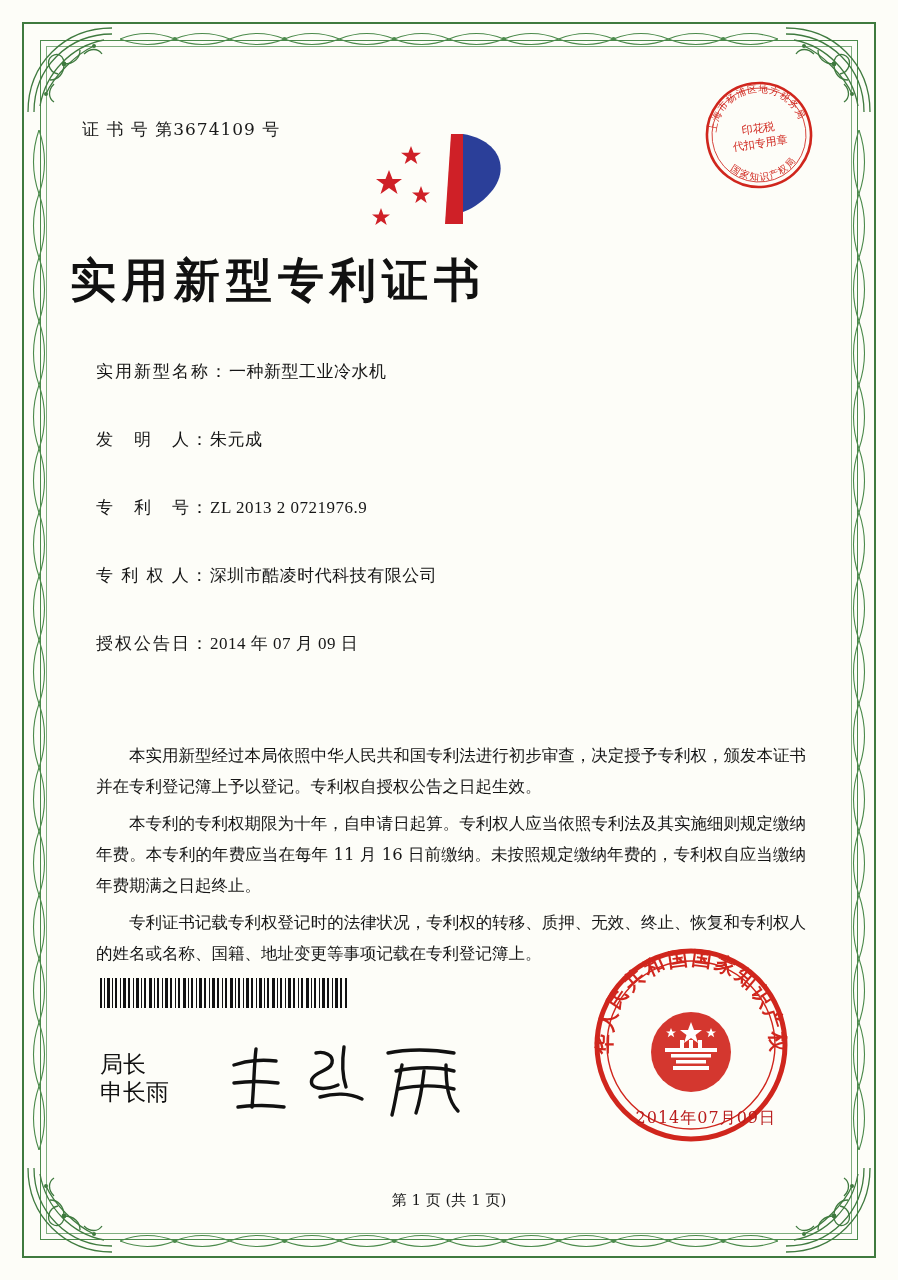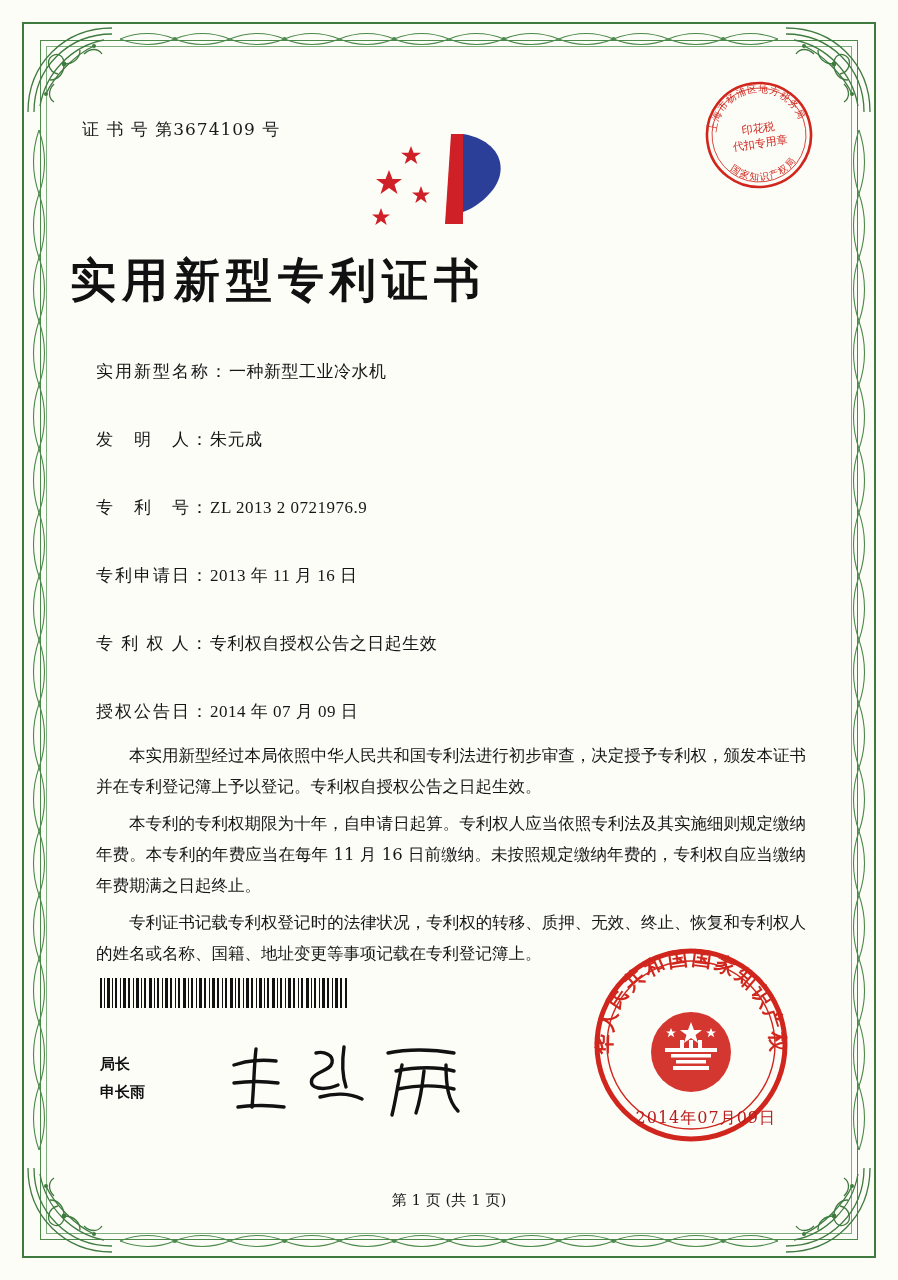--- a/index.html
+++ b/index.html
@@ -152,23 +152,23 @@
     left: 30px;
     top: 918px;
     width: 250px;
     height: 30px;
   }
 
   .sign-block {
     position: absolute;
     left: 30px;
     top: 990px;
-    font-size: 15px;
+    font-size: 23px;
     line-height: 28px;
-    font-weight: bold;
+    font-weight: normal;
     color: #111;
     font-family: "DejaVu Serif", "Liberation Serif", serif;
   }
 
   .signature {
     position: absolute;
     left: 150px;
     top: 975px;
     width: 260px;
     height: 90px;
@@ -379,24 +379,21 @@
       <div class="field">
         <span class="lbl">实用新型名称：</span><span class="val">一种新型工业冷水机</span>
       </div>
       <div class="field">
         <span class="lbl">发　明　人：</span><span class="val">朱元成</span>
       </div>
       <div class="field">
         <span class="lbl">专　利　号：</span><span class="val">ZL 2013 2 0721976.9</span>
       </div>
       <div class="field">
-        <span class="lbl">专利申请日：</span><span class="val">2013 年 11 月 16 日</span>
-      </div>
-      <div class="field">
-        <span class="lbl">专 利 权 人：</span><span class="val">专利权自授权公告之日起生效</span>
+        <span class="lbl">专 利 权 人：</span><span class="val">深圳市酷凌时代科技有限公司</span>
       </div>
       <div class="field">
         <span class="lbl">授权公告日：</span><span class="val">2014 年 07 月 09 日</span>
       </div>
     </div>
 
     <div class="paragraphs">
       <p>本实用新型经过本局依照中华人民共和国专利法进行初步审查，决定授予专利权，颁发本证书并在专利登记簿上予以登记。专利权自授权公告之日起生效。</p>
       <p>本专利的专利权期限为十年，自申请日起算。专利权人应当依照专利法及其实施细则规定缴纳年费。本专利的年费应当在每年 11 月 16 日前缴纳。未按照规定缴纳年费的，专利权自应当缴纳年费期满之日起终止。</p>
       <p>专利证书记载专利权登记时的法律状况，专利权的转移、质押、无效、终止、恢复和专利权人的姓名或名称、国籍、地址变更等事项记载在专利登记簿上。</p>

